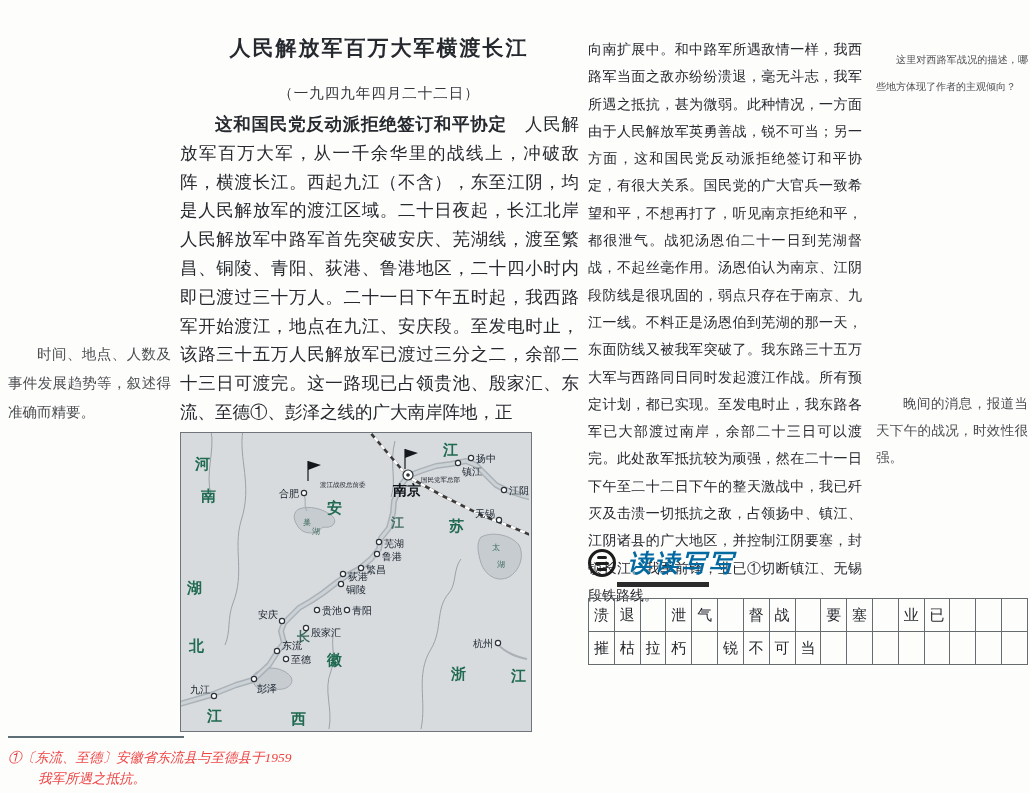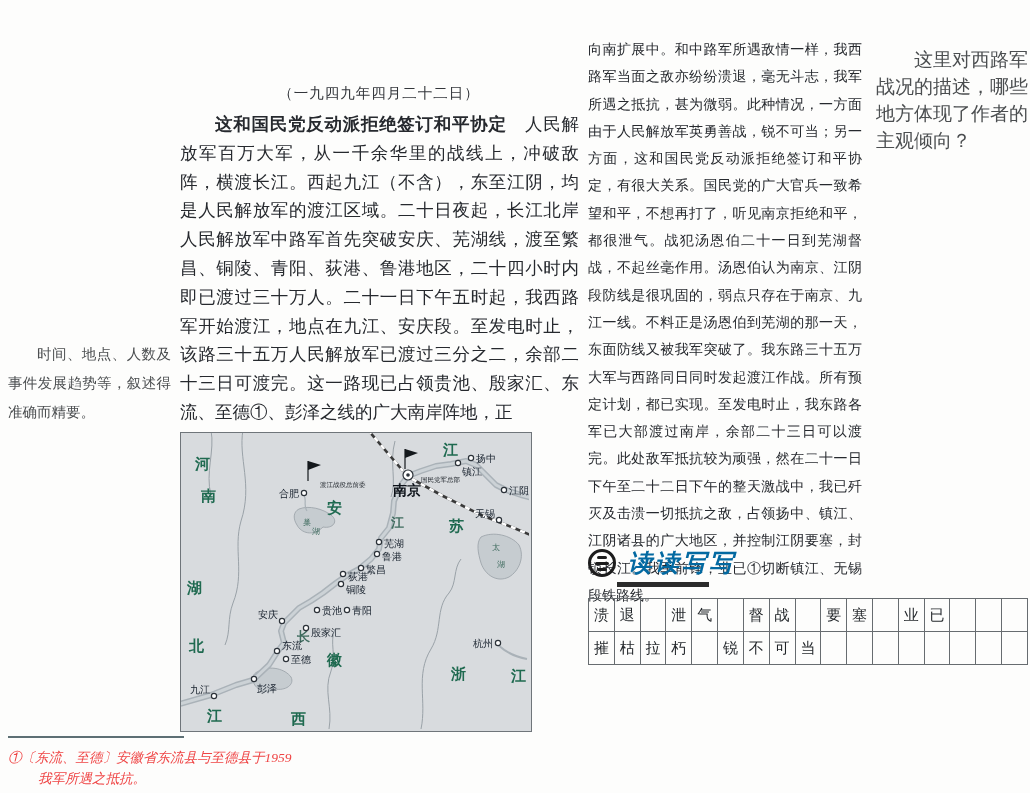--- a/index.html
+++ b/index.html
@@ -12,21 +12,21 @@
             font-size:14.5px;letter-spacing:1px;color:#33363b;}
   
   .bodytext{position:absolute;text-align:justify;text-justify:inter-ideograph;}
   #col1{left:180px;top:110px;width:399px;font-size:17.5px;line-height:28.8px;text-indent:2em;}
   #col1 b{font-weight:bold;}
   #col2{left:588px;top:36px;width:274px;font-size:14px;line-height:27.3px;}
   
   .note{position:absolute;color:#4b4e50;font-family:"DejaVu Sans","Liberation Sans",sans-serif;
         text-indent:2em;text-align:justify;}
   #note-left{left:8px;top:340px;width:163px;font-size:14.5px;line-height:29px;}
-  #note-right-top{left:876px;top:46px;width:152px;font-size:19px;line-height:27px;}
+  #note-right-top{left:876px;top:46px;width:152px;font-size:10px;line-height:27px;}
   #note-right-bottom{left:876px;top:390px;width:152px;font-size:13.5px;line-height:27px;}
   
   #map-wrap{position:absolute;left:180px;top:432px;width:350px;height:298px;
             border:1px solid #6f757a;background:#d8dbde;}
   #map-svg{display:block;}
   #map-svg text{font-family:"DejaVu Sans","Liberation Sans",sans-serif;}
   #map-svg .prov{font-size:15px;font-weight:bold;fill:#1f6a50;}
   #map-svg .rivlab{font-size:13px;font-weight:bold;fill:#3e6b5e;}
   #map-svg .lakelab{font-size:8px;fill:#3e6b5e;}
   #map-svg .citylab{font-size:10px;fill:#18222e;}
@@ -55,32 +55,34 @@
   #foot-rule{position:absolute;left:8px;top:736px;width:176px;height:2px;background:#5d6f74;}
   .footline{position:absolute;font-size:13.5px;color:#ef4444;line-height:20px;font-style:italic;}
   #foot-line1{left:8px;top:748px;}
   #foot-line2{left:38px;top:769px;}
 </style>
 </head>
 <body>
 
 <div id="page">
 
+  <div id="title">人民解放军百万大军横渡长江</div>
   <div id="subtitle">（一九四九年四月二十二日）</div>
 
   <div id="col1" class="bodytext">
     <b>这和国民党反动派拒绝签订和平协定</b><span>　人民解放军百万大军，从一千余华里的战线上，冲破敌阵，横渡长江。西起九江（不含），东至江阴，均是人民解放军的渡江区域。二十日夜起，长江北岸人民解放军中路军首先突破安庆、芜湖线，渡至繁昌、铜陵、青阳、荻港、鲁港地区，二十四小时内即已渡过三十万人。二十一日下午五时起，我西路军开始渡江，地点在九江、安庆段。至发电时止，该路三十五万人民解放军已渡过三分之二，余部二十三日可渡完。这一路现已占领贵池、殷家汇、东流、至德①、彭泽之线的广大南岸阵地，正</span>
   </div>
 
   <div id="col2" class="bodytext">
     <span>向南扩展中。和中路军所遇敌情一样，我西路军当面之敌亦纷纷溃退，毫无斗志，我军所遇之抵抗，甚为微弱。此种情况，一方面由于人民解放军英勇善战，锐不可当；另一方面，这和国民党反动派拒绝签订和平协定，有很大关系。国民党的广大官兵一致希望和平，不想再打了，听见南京拒绝和平，都很泄气。战犯汤恩伯二十一日到芜湖督战，不起丝毫作用。汤恩伯认为南京、江阴段防线是很巩固的，弱点只存在于南京、九江一线。不料正是汤恩伯到芜湖的那一天，东面防线又被我军突破了。我东路三十五万大军与西路同日同时发起渡江作战。所有预定计划，都已实现。至发电时止，我东路各军已大部渡过南岸，余部二十三日可以渡完。此处敌军抵抗较为顽强，然在二十一日下午至二十二日下午的整天激战中，我已歼灭及击溃一切抵抗之敌，占领扬中、镇江、江阴诸县的广大地区，并控制江阴要塞，封锁长江。我军前锋，业已①切断镇江、无锡段铁路线。</span>
   </div>
 
   <div id="note-left" class="note">时间、地点、人数及事件发展趋势等，叙述得准确而精要。</div>
   <div id="note-right-top" class="note">这里对西路军战况的描述，哪些地方体现了作者的主观倾向？</div>
+  <div id="note-right-bottom" class="note">晚间的消息，报道当天下午的战况，时效性很强。</div>
 
   <div id="map-wrap">
     <svg id="map-svg" width="348" height="296" viewBox="0 0 348 296">
 
       <path d="M62,-3 C57,25 72,52 60,88 C52,116 64,140 52,170 C46,186 50,198 44,212" fill="none" stroke="#9aa2a8" stroke-width="1"></path>
       <path d="M30,-3 C34,18 24,40 30,62" fill="none" stroke="#9aa2a8" stroke-width="1"></path>
       <path d="M240,296 C246,268 234,242 250,216 C262,196 254,176 268,160 C276,150 272,136 280,126" fill="none" stroke="#9aa2a8" stroke-width="1"></path>
       <path d="M148,296 C152,274 142,258 150,238 C156,222 148,210 154,196" fill="none" stroke="#9aa2a8" stroke-width="1"></path>
       <path d="M214,8 C208,30 216,48 210,64" fill="none" stroke="#9aa2a8" stroke-width="1"></path>
 

